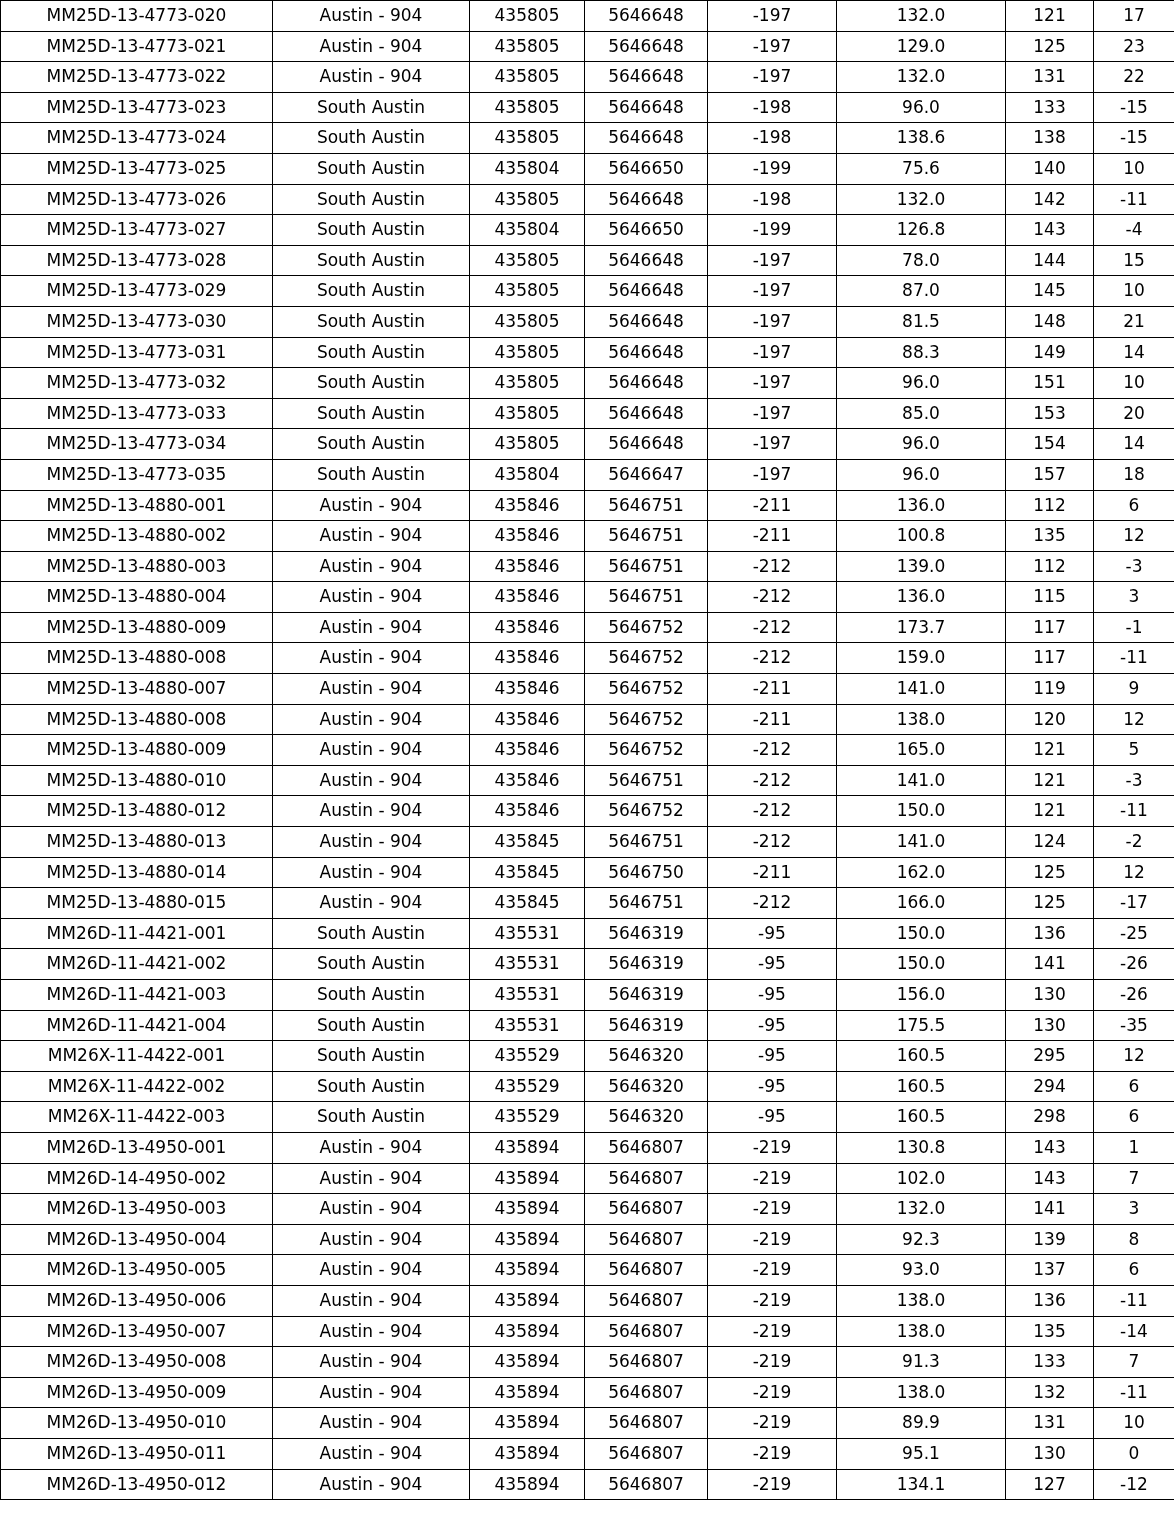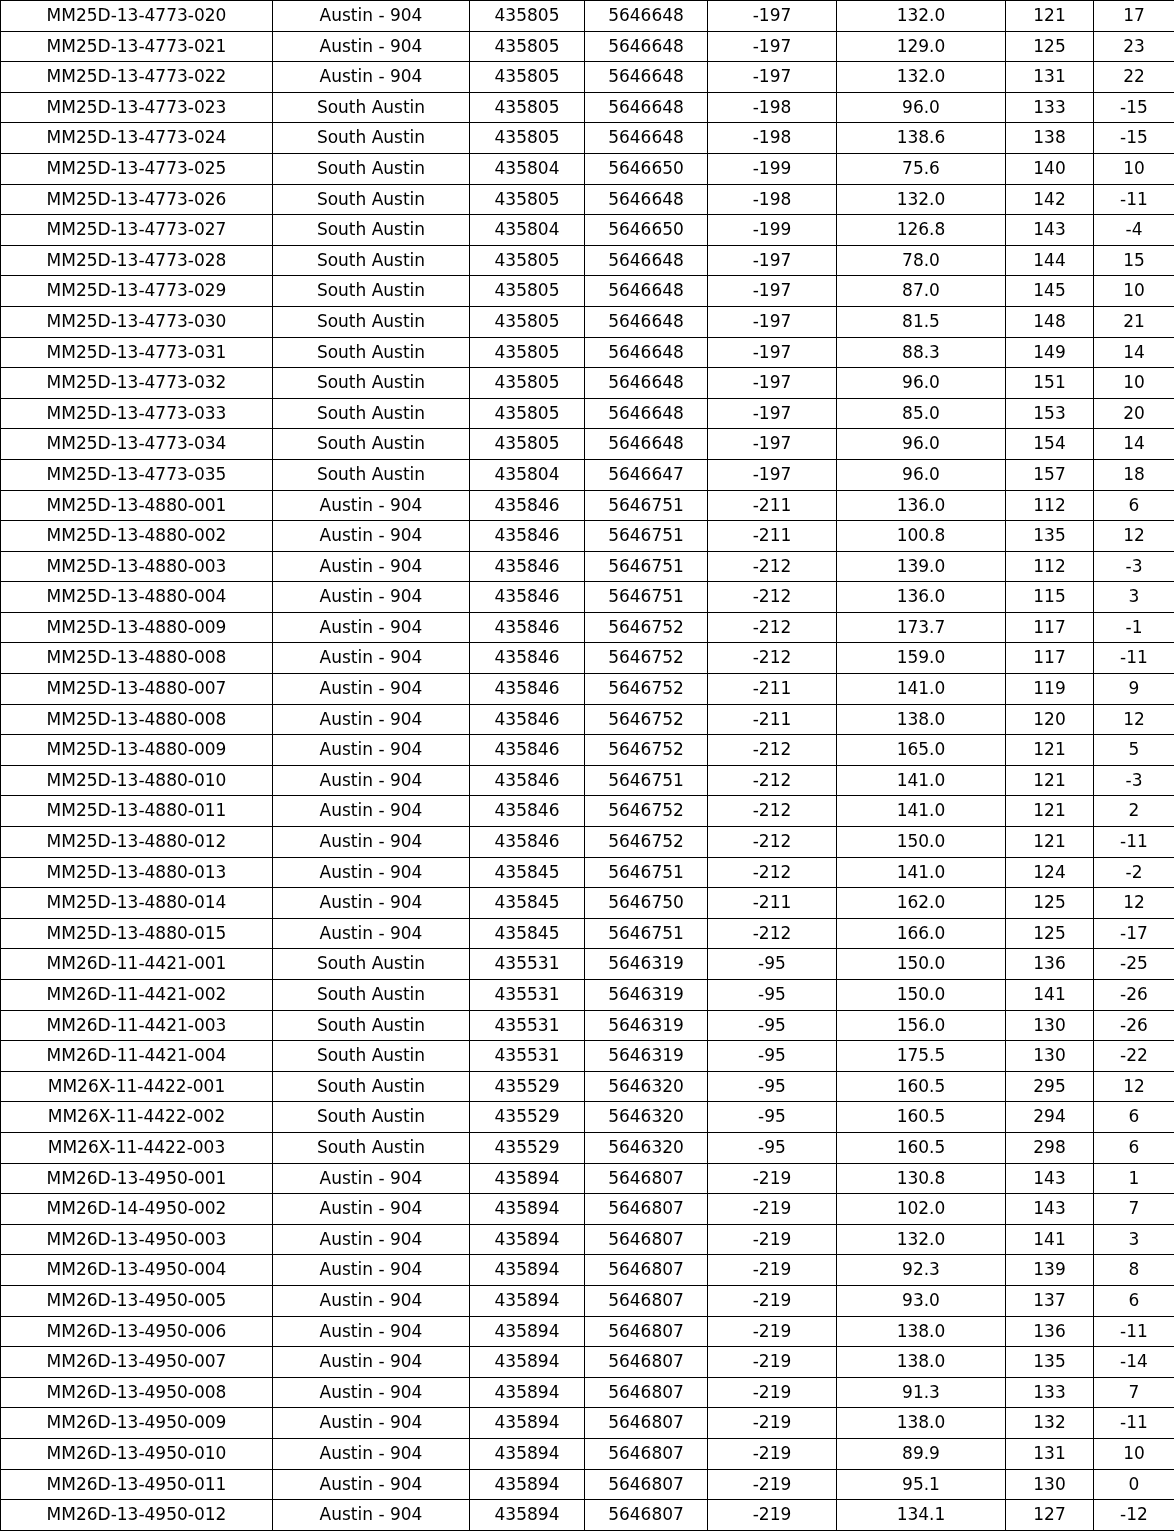--- a/index.html
+++ b/index.html
@@ -309,30 +309,20 @@
         <td class="col-0">MM25D-13-4880-010</td>
         <td class="col-1">Austin - 904</td>
         <td class="col-2">435846</td>
         <td class="col-3">5646751</td>
         <td class="col-4">-212</td>
         <td class="col-5">141.0</td>
         <td class="col-6">121</td>
         <td class="col-7">-3</td>
       </tr>
       <tr>
-        <td class="col-0">MM25D-13-4880-011</td>
-        <td class="col-1">Austin - 904</td>
-        <td class="col-2">435846</td>
-        <td class="col-3">5646752</td>
-        <td class="col-4">-212</td>
-        <td class="col-5">141.0</td>
-        <td class="col-6">121</td>
-        <td class="col-7">2</td>
-      </tr>
-      <tr>
         <td class="col-0">MM25D-13-4880-012</td>
         <td class="col-1">Austin - 904</td>
         <td class="col-2">435846</td>
         <td class="col-3">5646752</td>
         <td class="col-4">-212</td>
         <td class="col-5">150.0</td>
         <td class="col-6">121</td>
         <td class="col-7">-11</td>
       </tr>
       <tr>
@@ -396,21 +386,21 @@
         <td class="col-7">-26</td>
       </tr>
       <tr>
         <td class="col-0">MM26D-11-4421-004</td>
         <td class="col-1">South Austin</td>
         <td class="col-2">435531</td>
         <td class="col-3">5646319</td>
         <td class="col-4">-95</td>
         <td class="col-5">175.5</td>
         <td class="col-6">130</td>
-        <td class="col-7">-22</td>
+        <td class="col-7">-35</td>
       </tr>
       <tr>
         <td class="col-0">MM26X-11-4422-001</td>
         <td class="col-1">South Austin</td>
         <td class="col-2">435529</td>
         <td class="col-3">5646320</td>
         <td class="col-4">-95</td>
         <td class="col-5">160.5</td>
         <td class="col-6">295</td>
         <td class="col-7">12</td>

